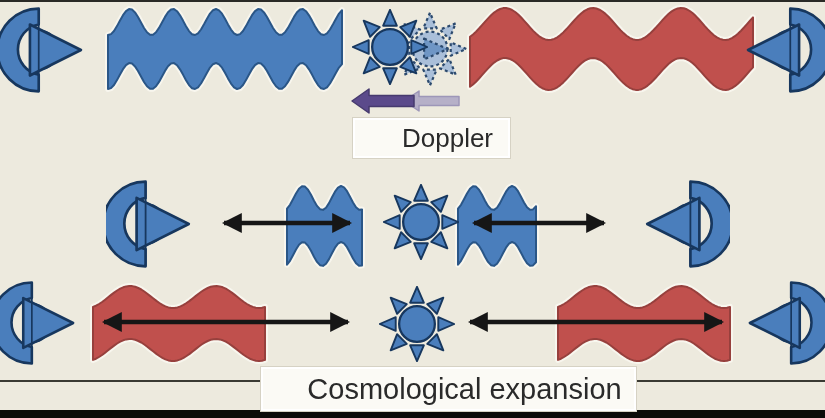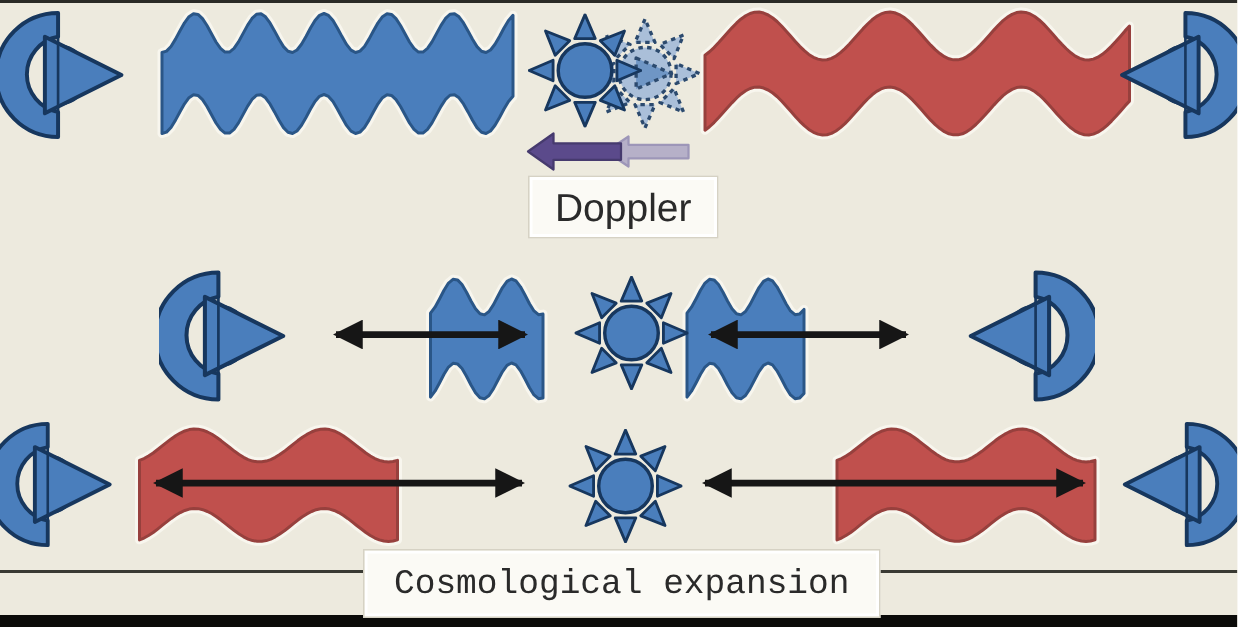--- a/index.html
+++ b/index.html
@@ -15,23 +15,24 @@
   #top-line{top:0;height:2px;background:#2a2a26;}
   #photo-line{top:380px;height:2px;background:#3a3a33;}
   #bottom-bar{top:410px;height:8px;background:#0b0b09;}
   .diagram-label{
     position:absolute;
     display:flex;align-items:center;justify-content:center;
     background:var(--label-background,#fbfaf5);
     border:1px solid var(--label-border,#d6d2c4);
     box-shadow:inset 0 0 0 2px #ffffff;
     color:var(--label-text,#2a2a2a);
+    padding-left:32px;
   }
   #lbl-doppler{left:352px;top:117px;width:125px;height:40px;font-size:26px;}
-  #lbl-cosmo{left:242px;top:366px;width:343px;height:44px;font-size:23px;font-family:Liberation Mono, monospace;}
+  #lbl-cosmo{left:260px;top:366px;width:343px;height:44px;font-size:29px;}
   .wave path.halo{fill:none;stroke:#f8f6ee;stroke-width:6;stroke-linejoin:round;}
   .wave-blue path.main{fill:var(--wave-blue,#4a7ebc);stroke:#2a5687;stroke-width:2;stroke-linejoin:round;}
   .wave-red  path.main{fill:var(--wave-red,#c0504d);stroke:#97403d;stroke-width:2;stroke-linejoin:round;}
 </style>
 </head>
 <body>
 
 <div id="stage">
 
   <div id="top-line" class="deco"></div>

